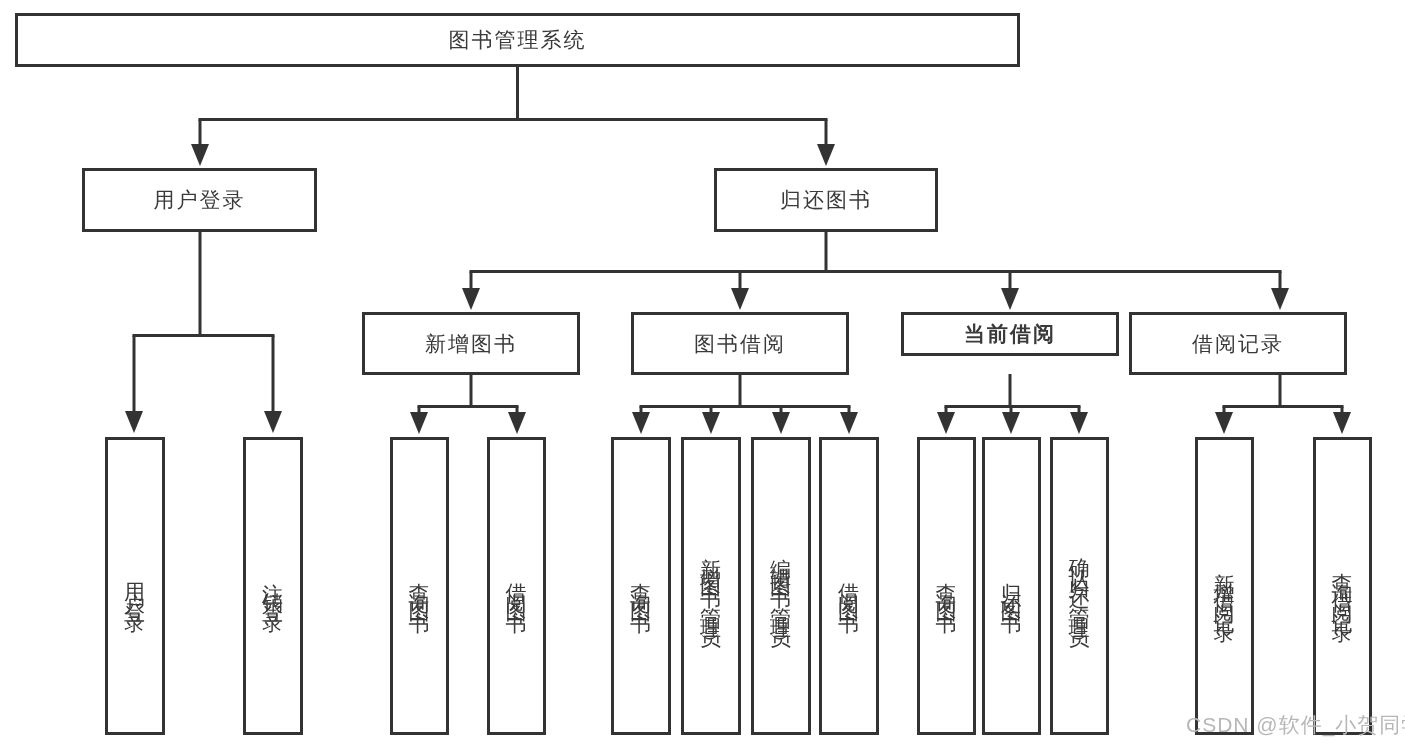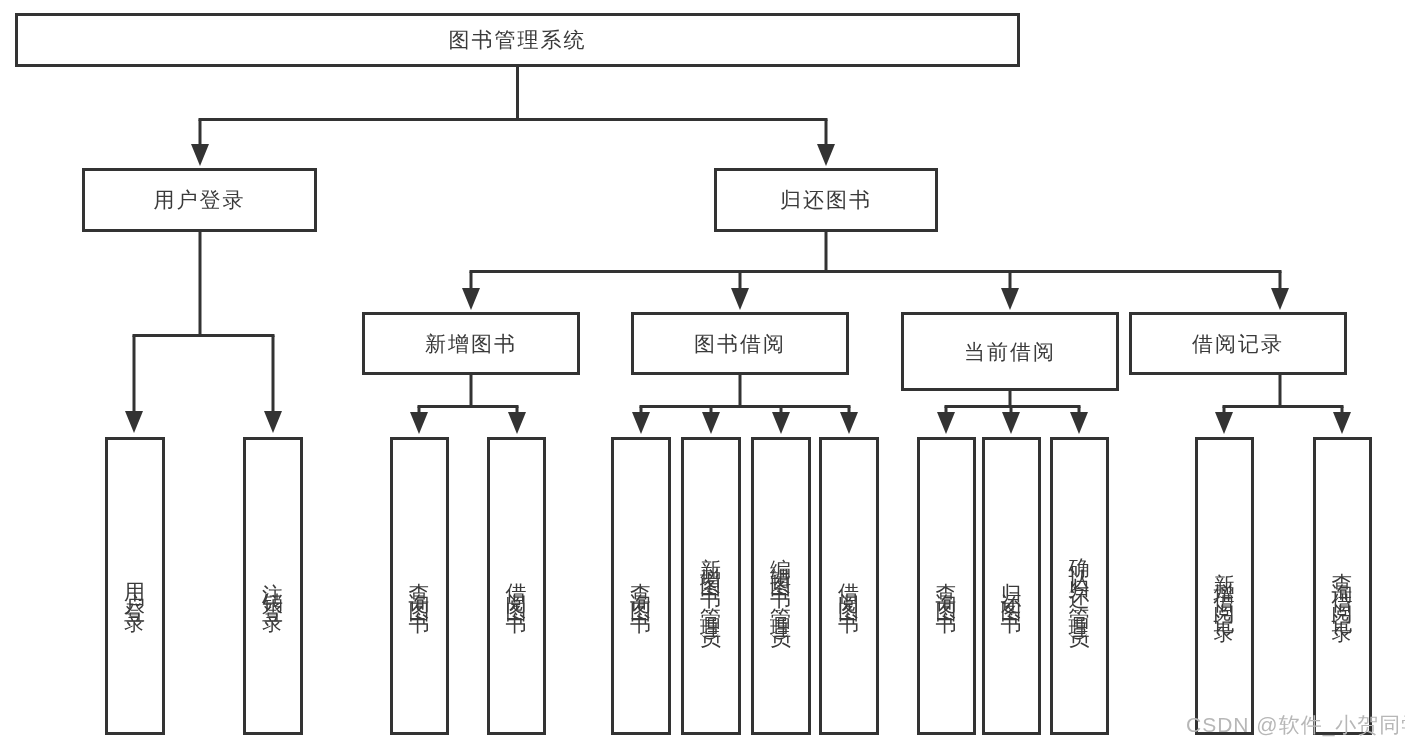--- a/index.html
+++ b/index.html
@@ -123,21 +123,21 @@
   <div class="box" style="left:714px; top:168px; width:224px; height:64px;">
     <span class="lbl">归还图书</span>
   </div>
 
   <div class="box" style="left:362px; top:312px; width:218px; height:63px;">
     <span class="lbl">新增图书</span>
   </div>
   <div class="box" style="left:631px; top:312px; width:218px; height:63px;">
     <span class="lbl">图书借阅</span>
   </div>
-  <div class="box" style="left:901px; top:312px; width:218px; height:79px;">
+  <div class="box" style="left:901px; top:312px; width:218px; height:44px;font-weight:bold;">
     <span class="lbl">当前借阅</span>
   </div>
   <div class="box" style="left:1129px; top:312px; width:218px; height:63px;">
     <span class="lbl">借阅记录</span>
   </div>
 
   <div class="box leaf" style="left:105px; top:437px; width:60px; height:298px;">
     <span class="lbl">用户登录</span>
   </div>
   <div class="box leaf" style="left:243px; top:437px; width:60px; height:298px;">

